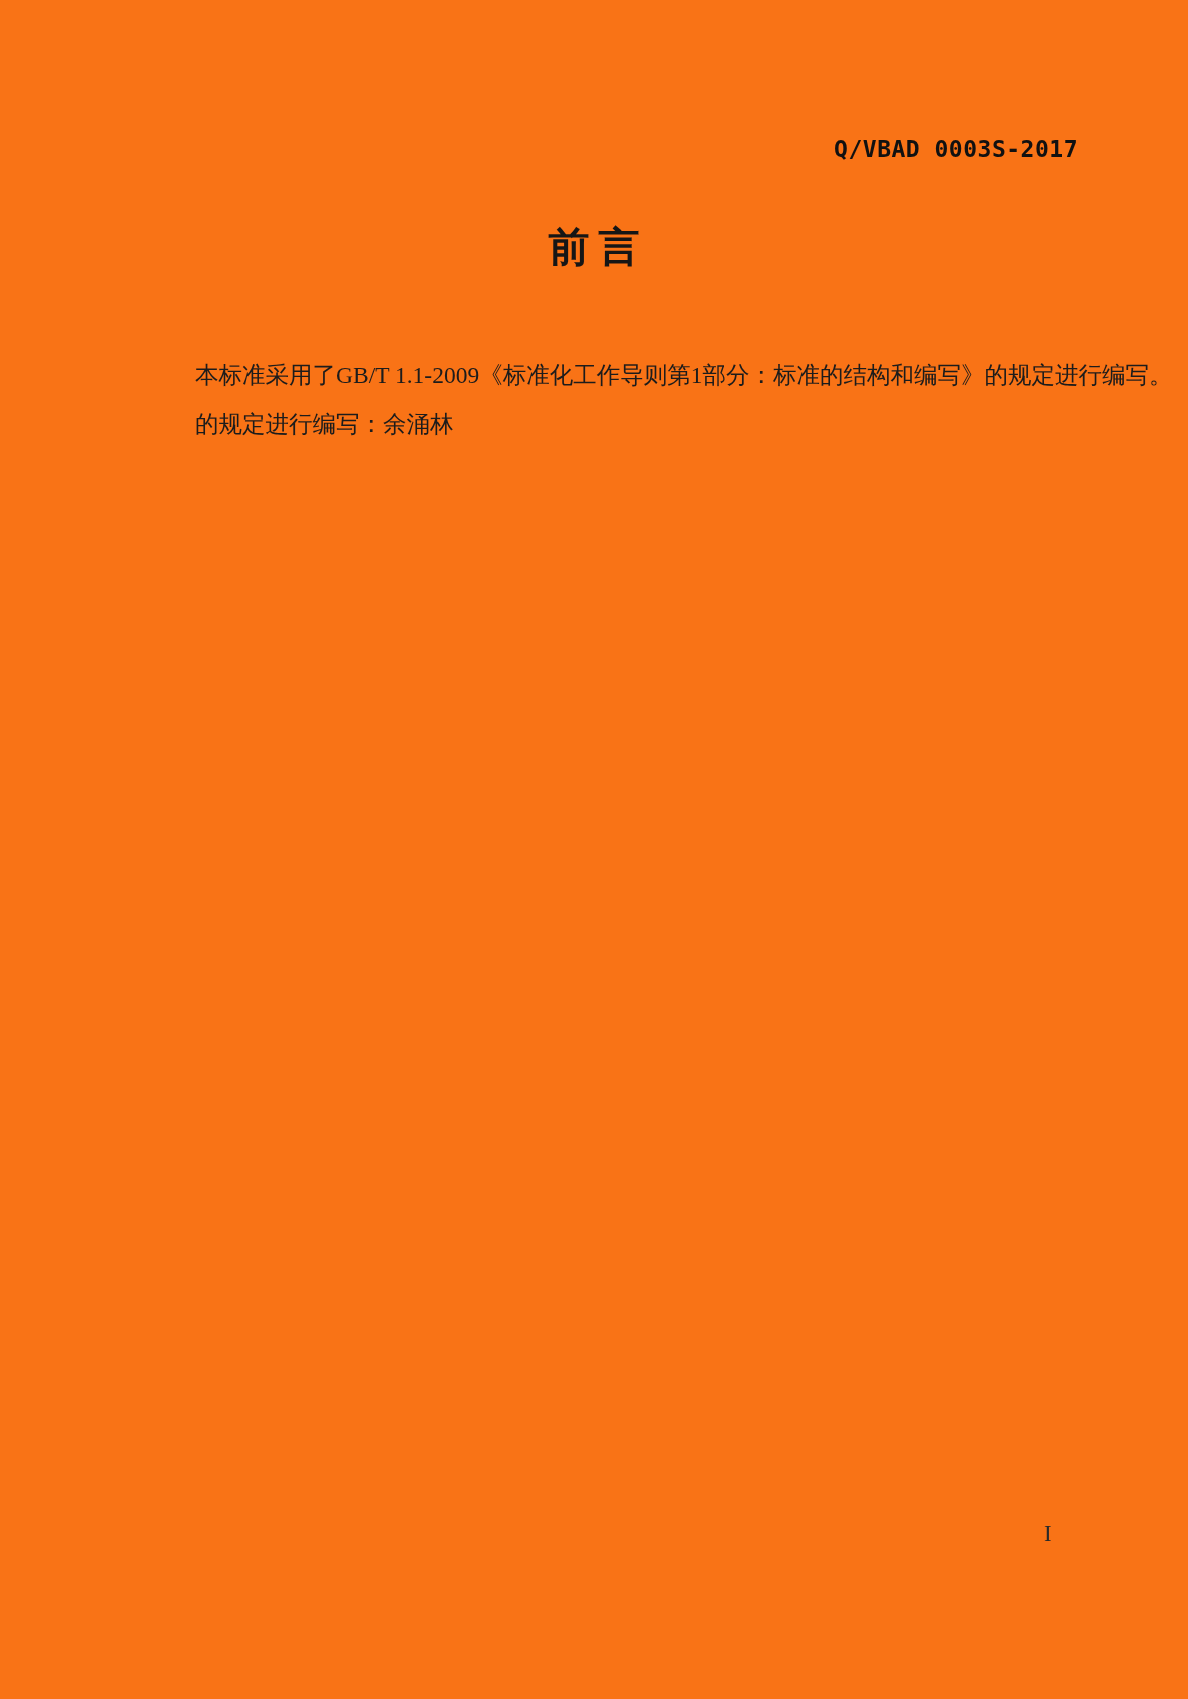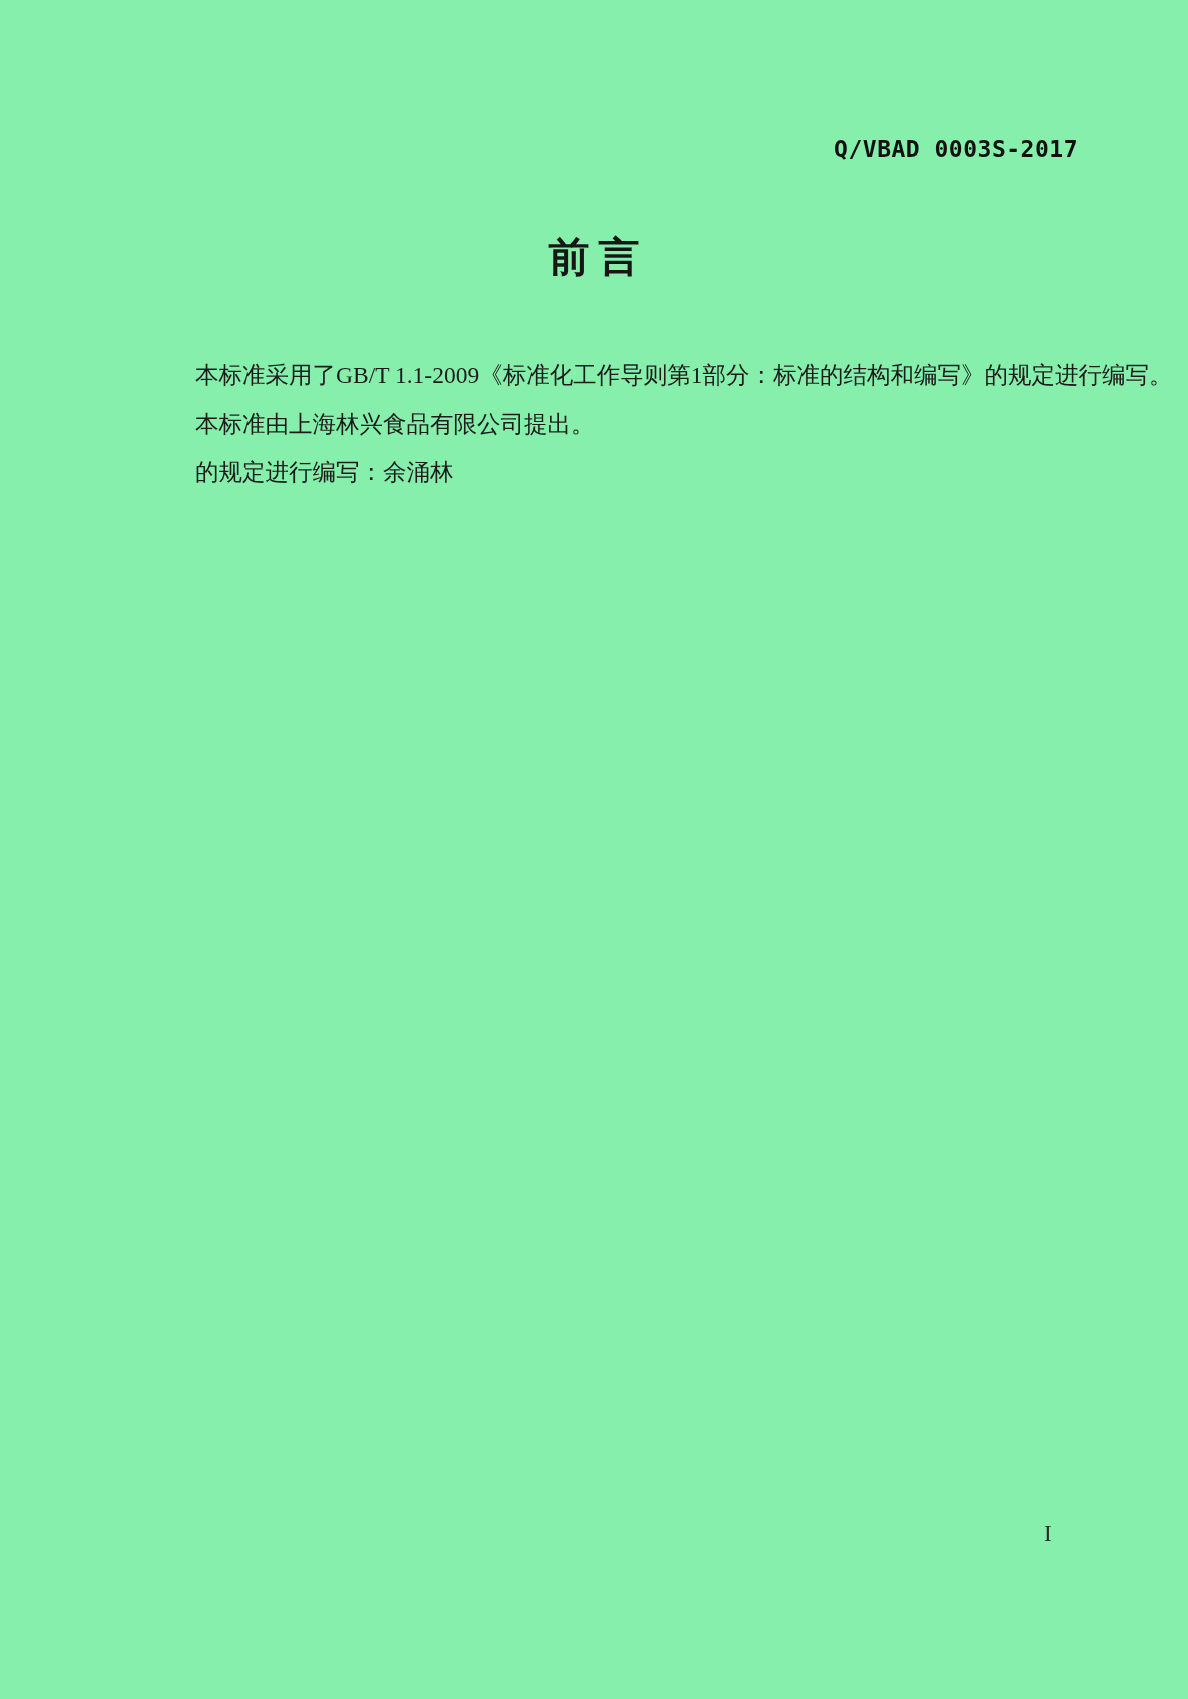--- a/index.html
+++ b/index.html
@@ -4,39 +4,39 @@
 <style>
   html, body {
     margin: 0;
     padding: 0;
     background: #ffffff;
   }
   .page {
     position: relative;
     width: 1188px;
     height: 1699px;
-    background: #86efac;
+    background: #f97316;
     overflow: hidden;
     font-family: "Liberation Serif", "DejaVu Serif", serif;
     color: #1c1c1c;
   }
   .header-code {
     position: absolute;
     top: 136px;
     right: 110px;
     font-family: "DejaVu Sans Mono", "Liberation Mono", monospace;
     font-weight: 600;
     font-size: 23px;
     letter-spacing: 0.5px;
     color: #111111;
     white-space: nowrap;
   }
   .doc-title {
     position: absolute;
-    top: 230px;
+    top: 220px;
     left: 0;
     width: 100%;
     text-align: center;
     font-family: "Liberation Sans", "DejaVu Sans", sans-serif;
     font-weight: bold;
     font-size: 41px;
     letter-spacing: 9px;
     text-indent: 9px; 
     color: #161616;
   }
@@ -67,19 +67,18 @@
 <body>
 
 <div class="page">
 
   <div class="header-code">Q/VBAD 0003S-2017</div>
 
   <div class="doc-title">前言</div>
 
   <div class="body-block">
     <p>本标准采用了GB/T 1.1-2009《标准化工作导则第1部分：标准的结构和编写》的规定进行编写。</p>
-    <p>本标准由上海林兴食品有限公司提出。</p>
     <p>的规定进行编写：余涌林</p>
   </div>
 
   <div class="page-num">I</div>
 
 </div>
 
 </body></html>

